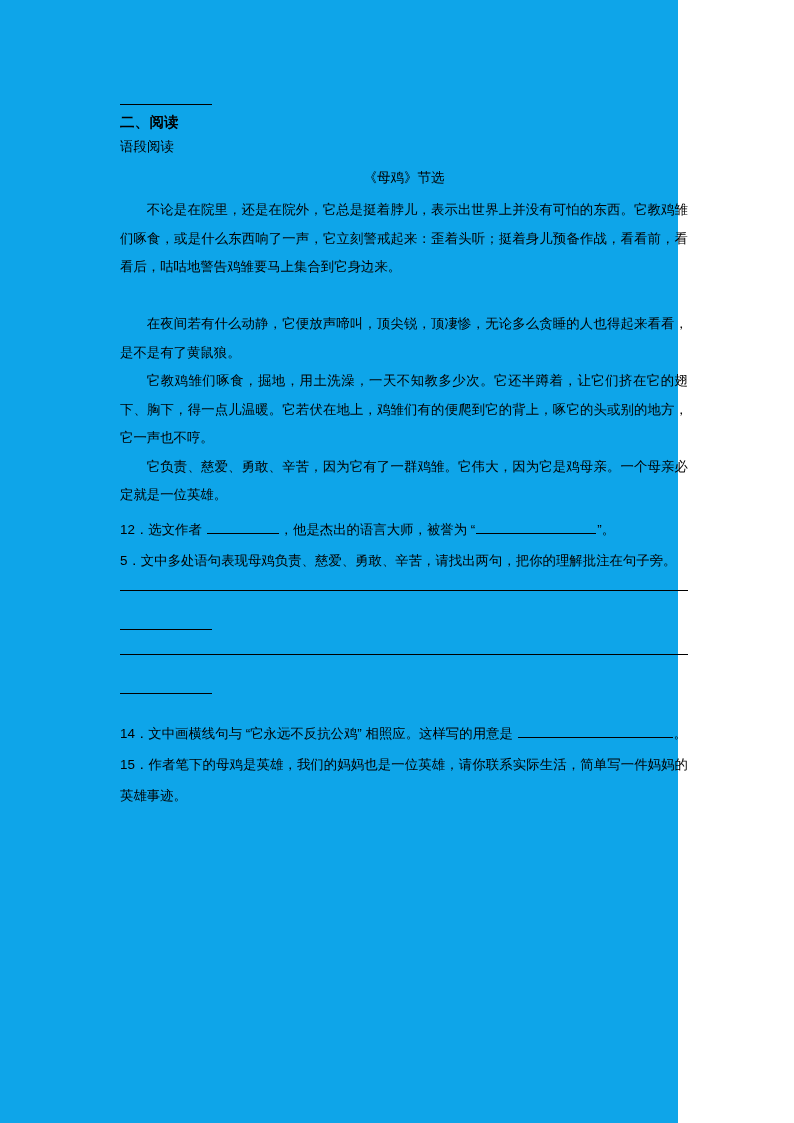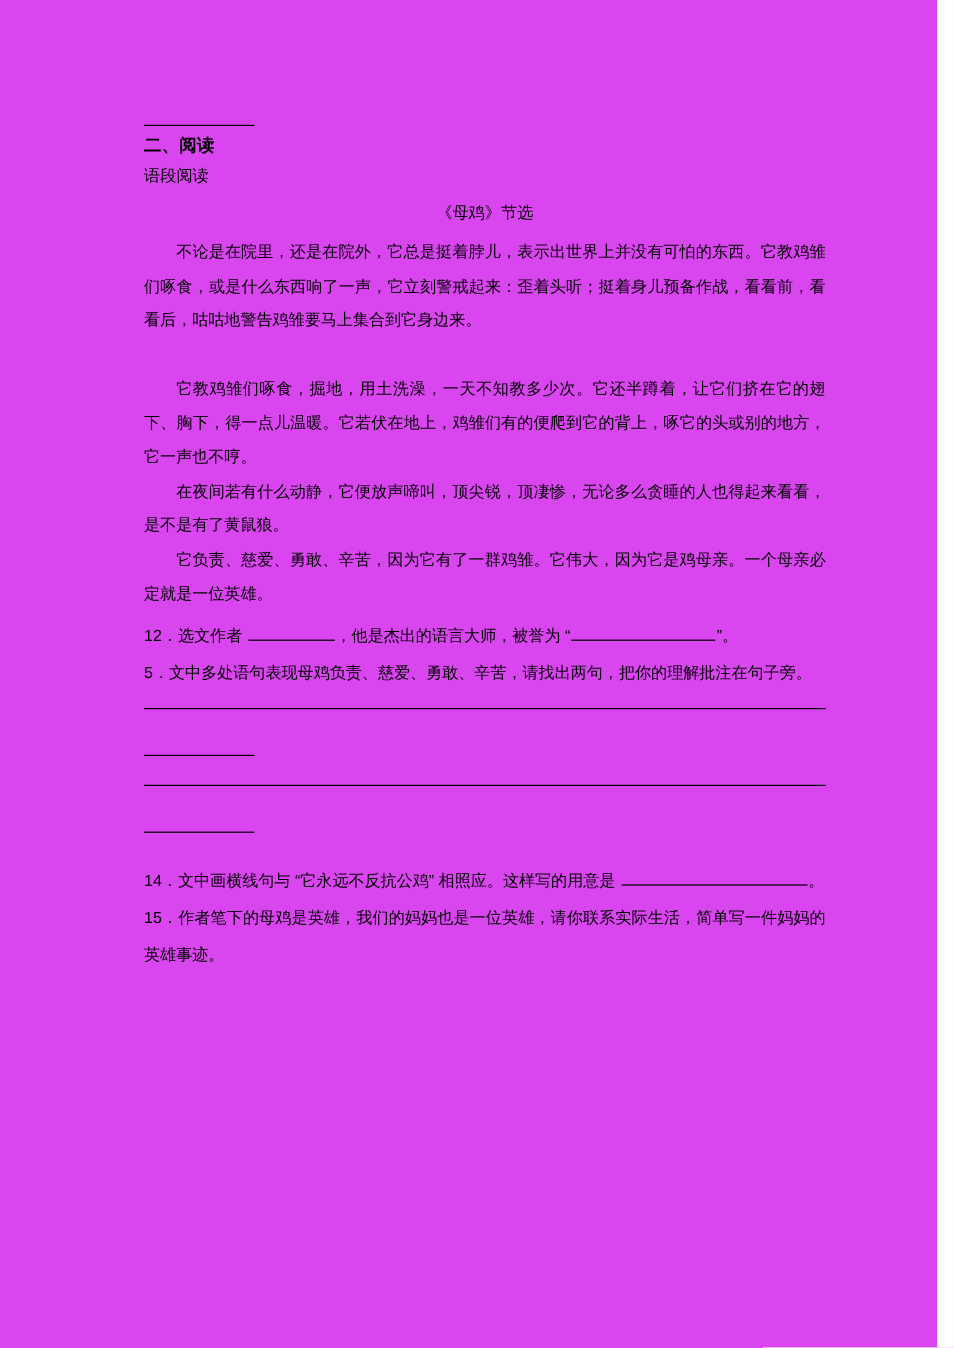--- a/index.html
+++ b/index.html
@@ -12,23 +12,23 @@
     height: 1123px;
     font-family: "Liberation Serif", "DejaVu Serif", serif;
     color: #000000;
     position: relative;
     overflow: hidden;
   }
   .page {
     position: absolute;
     left: 0;
     top: 0;
-    width: 781px;
+    width: 678px;
     height: 1123px;
-    background: #d946ef;
+    background: #0ea5e9;
   }
   .content {
     position: absolute;
     left: 120px;
     top: 104px;
     width: 568px;
   }
 
   
   .top-rule {
@@ -129,23 +129,23 @@
 
     <div class="sub-heading">语段阅读</div>
 
     <div class="doc-title">《母鸡》节选</div>
 
     <p class="para">不论是在院里，还是在院外，它总是挺着脖儿，表示出世界上并没有可怕的东西。它教鸡雏们啄食，或是什么东西响了一声，它立刻警戒起来：歪着头听；挺着身儿预备作战，看看前，看看后，咕咕地警告鸡雏要马上集合到它身边来。</p>
 
 
     <div class="gap-line"></div>
 
+    <p class="para">在夜间若有什么动静，它便放声啼叫，顶尖锐，顶凄惨，无论多么贪睡的人也得起来看看，是不是有了黄鼠狼。</p>
+
     <p class="para">它教鸡雏们啄食，掘地，用土洗澡，一天不知教多少次。它还半蹲着，让它们挤在它的翅下、胸下，得一点儿温暖。它若伏在地上，鸡雏们有的便爬到它的背上，啄它的头或别的地方，它一声也不哼。</p>
-
-    <p class="para">在夜间若有什么动静，它便放声啼叫，顶尖锐，顶凄惨，无论多么贪睡的人也得起来看看，是不是有了黄鼠狼。</p>
 
     <p class="para">它负责、慈爱、勇敢、辛苦，因为它有了一群鸡雏。它伟大，因为它是鸡母亲。一个母亲必定就是一位英雄。</p>
 
 
     <div class="spacer-4"></div>
 
     <p class="question"><span>12．</span><span>选文作者 </span><span class="blank blank-sm"></span><span>，他是杰出的语言大师，被誉为 “</span><span class="blank blank-md"></span><span>”。</span></p>
 
     <p class="question"><span>5．</span><span>文中多处语句表现母鸡负责、慈爱、勇敢、辛苦，请找出两句，把你的理解批注在句子旁。</span></p>
 

